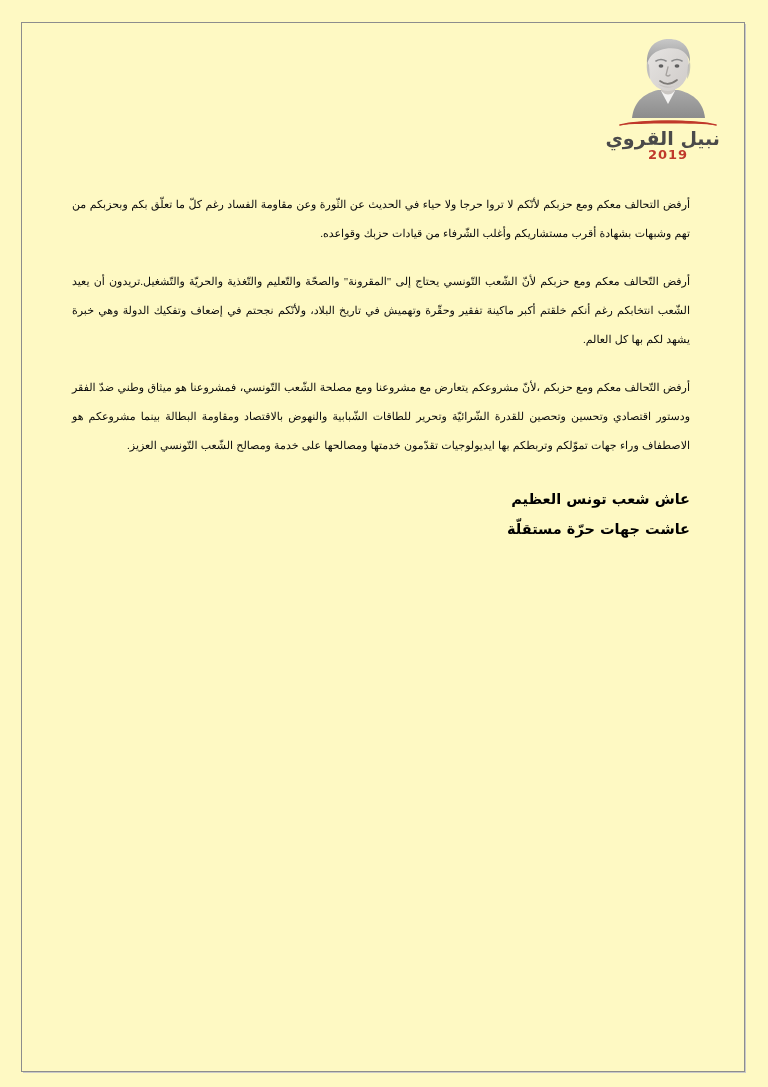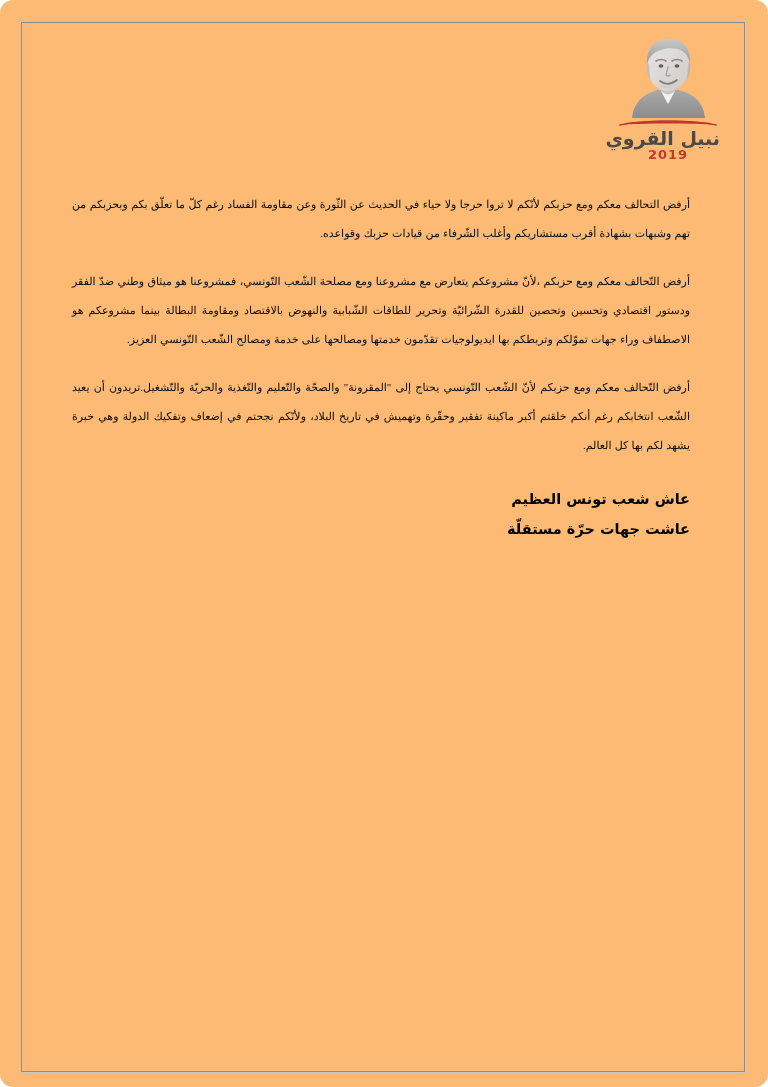--- a/index.html
+++ b/index.html
@@ -13,23 +13,22 @@
     width: 768px;
     height: 1087px;
     overflow: hidden;
     font-family: "Liberation Serif", "DejaVu Serif", serif;
   }
 
   .page {
     position: relative;
     width: 768px;
     height: 1087px;
-    background: #fdba74;
+    background: #fef9c3;
     box-sizing: border-box;
-    border-radius: 13px;
   }
 
   
   .page-frame {
     position: absolute;
     left: 21px;
     top: 22px;
     width: 724px;
     height: 1050px;
     border: 1px solid #8d8d8d;
@@ -195,22 +194,22 @@
       </svg>
     </div>
 
     <div class="logo-name">نبيل القروي</div>
     <div class="logo-year">2019</div>
   </div>
 
   <div class="content">
 
     <p class="para">أرفض التحالف معكم ومع حزبكم لأنّكم لا تروا حرجا ولا حياء في الحديث عن الثّورة وعن مقاومة الفساد رغم كلّ ما تعلّق بكم وبحزبكم من تهم وشبهات بشهادة أقرب مستشاريكم وأغلب الشّرفاء من قيادات حزبك وقواعده.</p>
+    <p class="para">أرفض التّحالف معكم ومع حزبكم لأنّ الشّعب التّونسي يحتاج إلى "المقرونة" والصحّة والتّعليم والتّغذية والحريّة والتّشغيل.تريدون أن يعيد الشّعب انتخابكم رغم أنكم خلقتم أكبر ماكينة تفقير وحقّرة وتهميش في تاريخ البلاد، ولأنّكم نجحتم في إضعاف وتفكيك الدولة وهي خبرة يشهد لكم بها كل العالم.</p>
     <p class="para">أرفض التّحالف معكم ومع حزبكم ،لأنّ مشروعكم يتعارض مع مشروعنا ومع مصلحة الشّعب التّونسي، فمشروعنا هو ميثاق وطني ضدّ الفقر ودستور اقتصادي وتحسين وتحصين للقدرة الشّرائيّة وتحرير للطاقات الشّبابية والنهوض بالاقتصاد ومقاومة البطالة بينما مشروعكم هو الاصطفاف وراء جهات تموّلكم وتربطكم بها ايديولوجيات تقدّمون خدمتها ومصالحها على خدمة ومصالح الشّعب التّونسي العزيز.</p>
-    <p class="para">أرفض التّحالف معكم ومع حزبكم لأنّ الشّعب التّونسي يحتاج إلى "المقرونة" والصحّة والتّعليم والتّغذية والحريّة والتّشغيل.تريدون أن يعيد الشّعب انتخابكم رغم أنكم خلقتم أكبر ماكينة تفقير وحقّرة وتهميش في تاريخ البلاد، ولأنّكم نجحتم في إضعاف وتفكيك الدولة وهي خبرة يشهد لكم بها كل العالم.</p>
 
     <div class="closing">
       <div class="closing-line">عاش شعب تونس العظيم</div>
       <div class="closing-line">عاشت جهات حرّة مستقلّة</div>
     </div>
 
   </div>
 
 </div>
 

